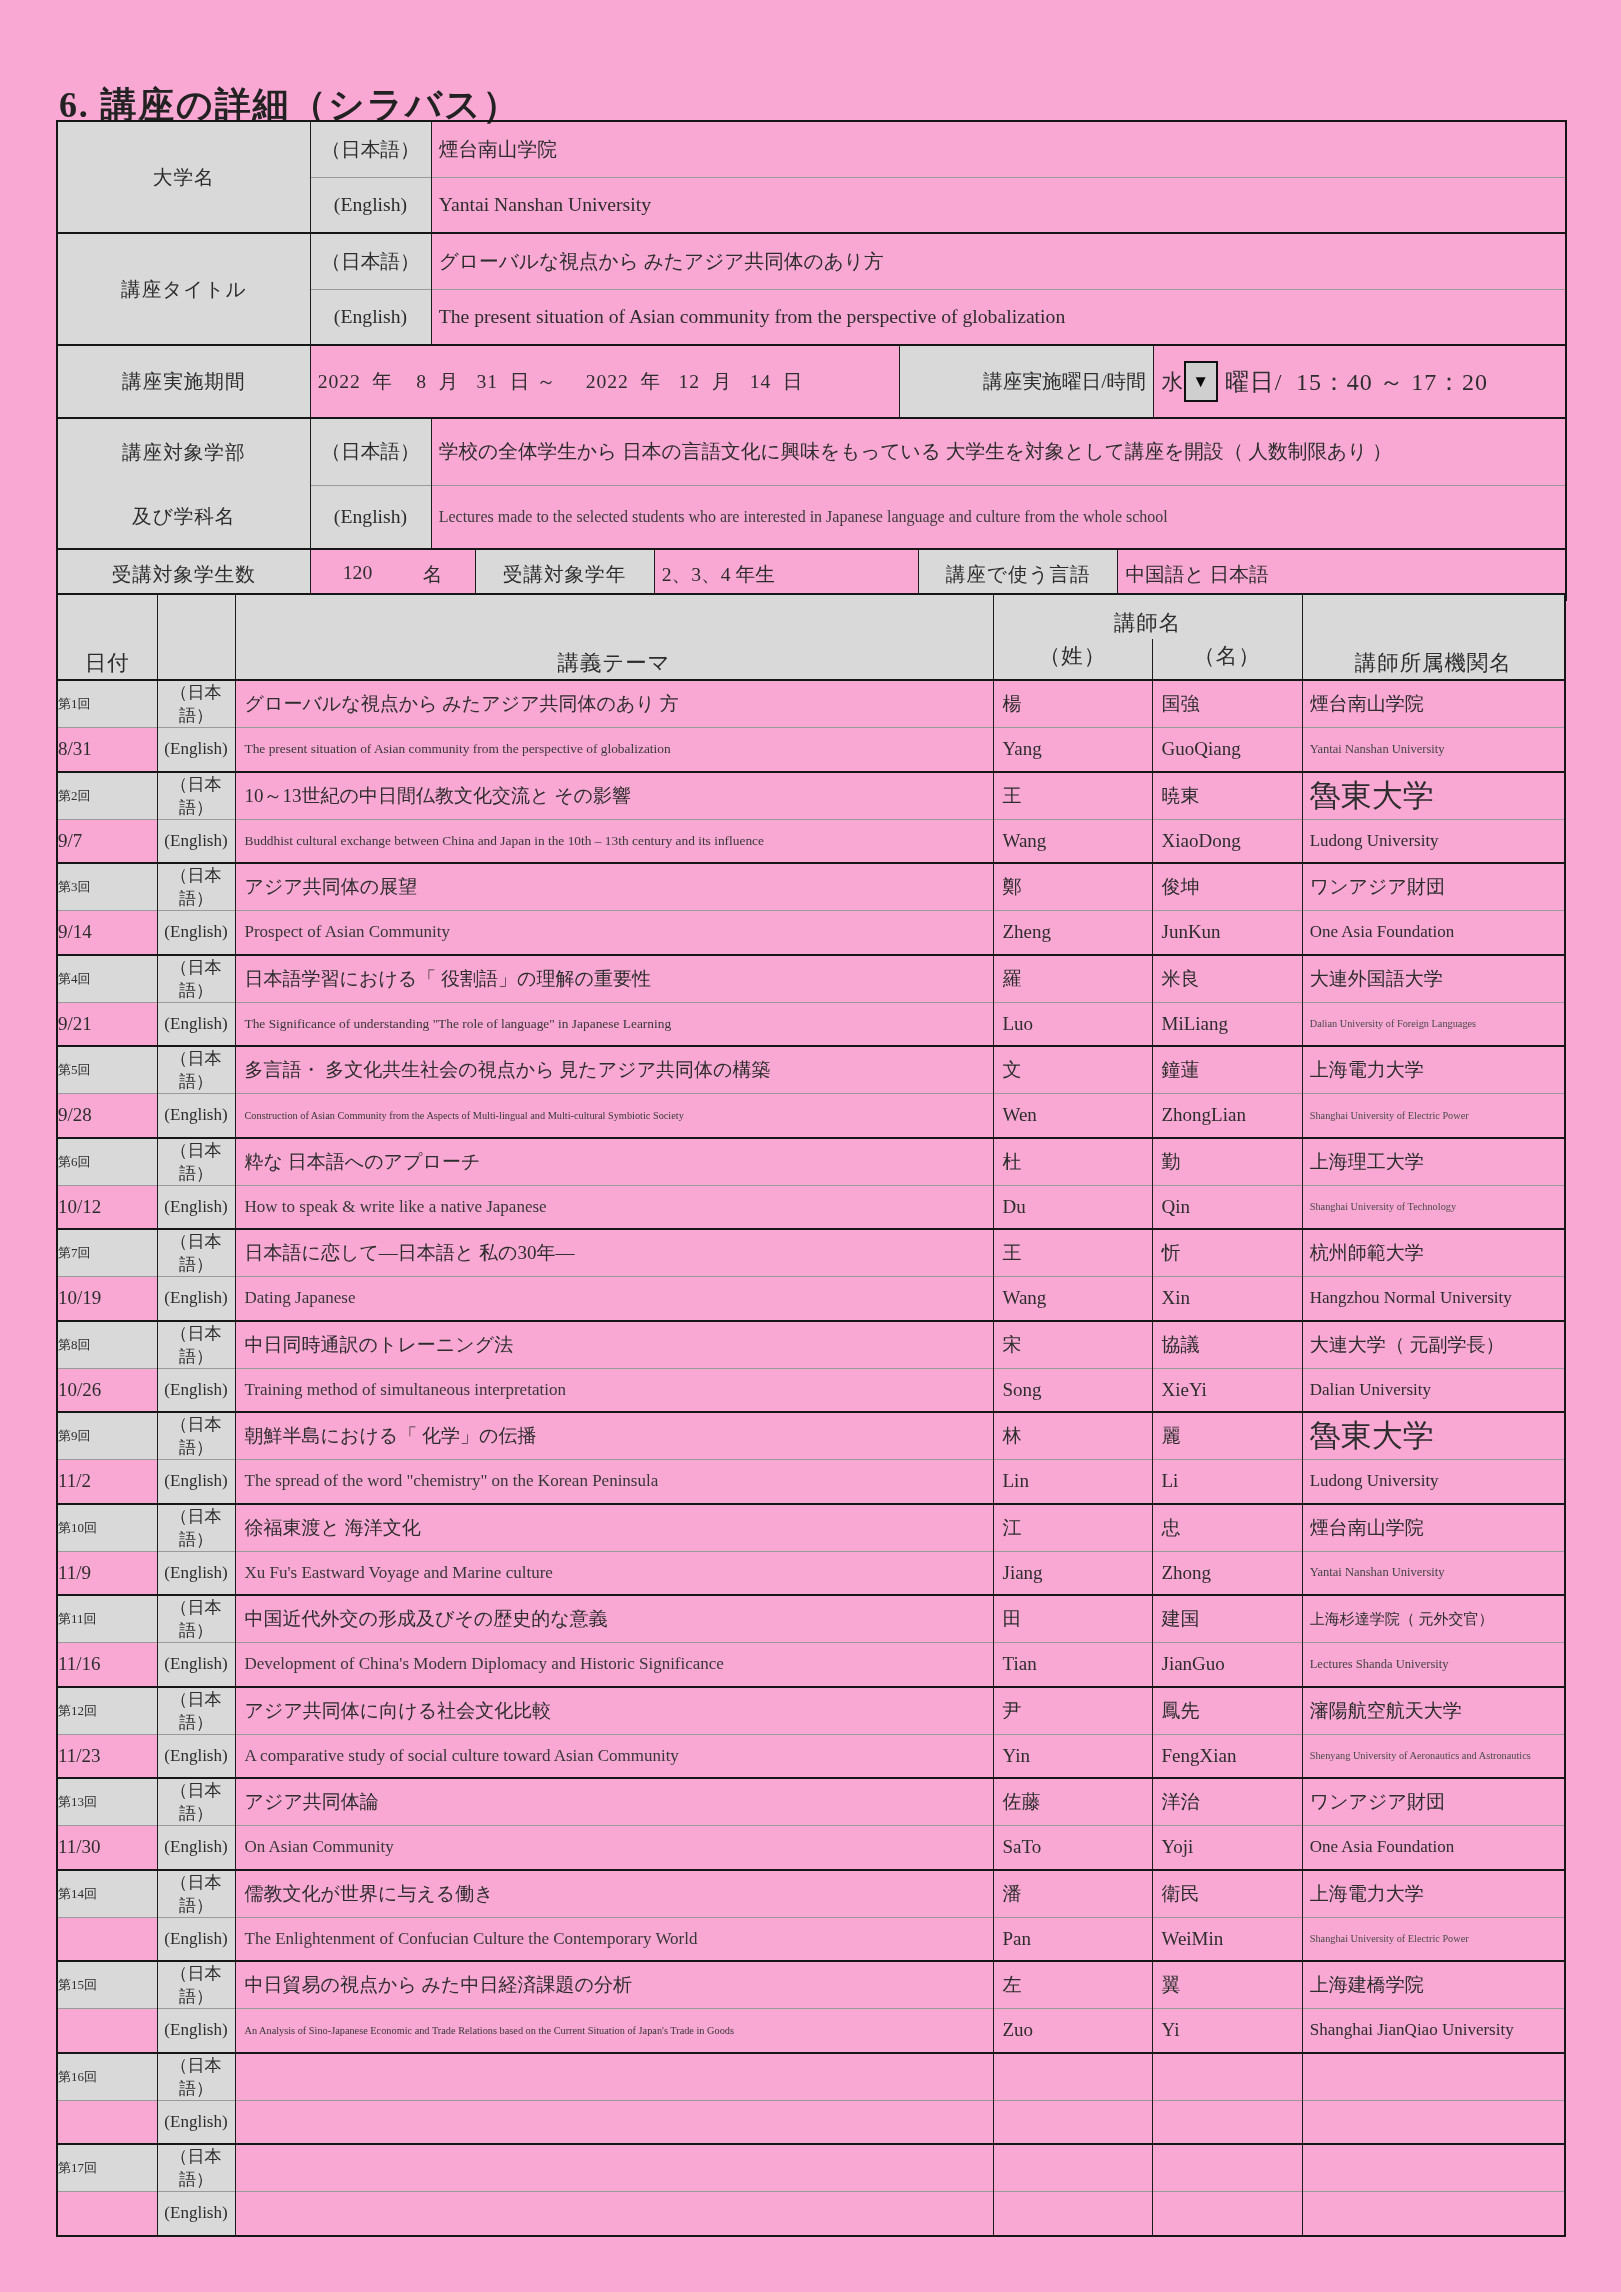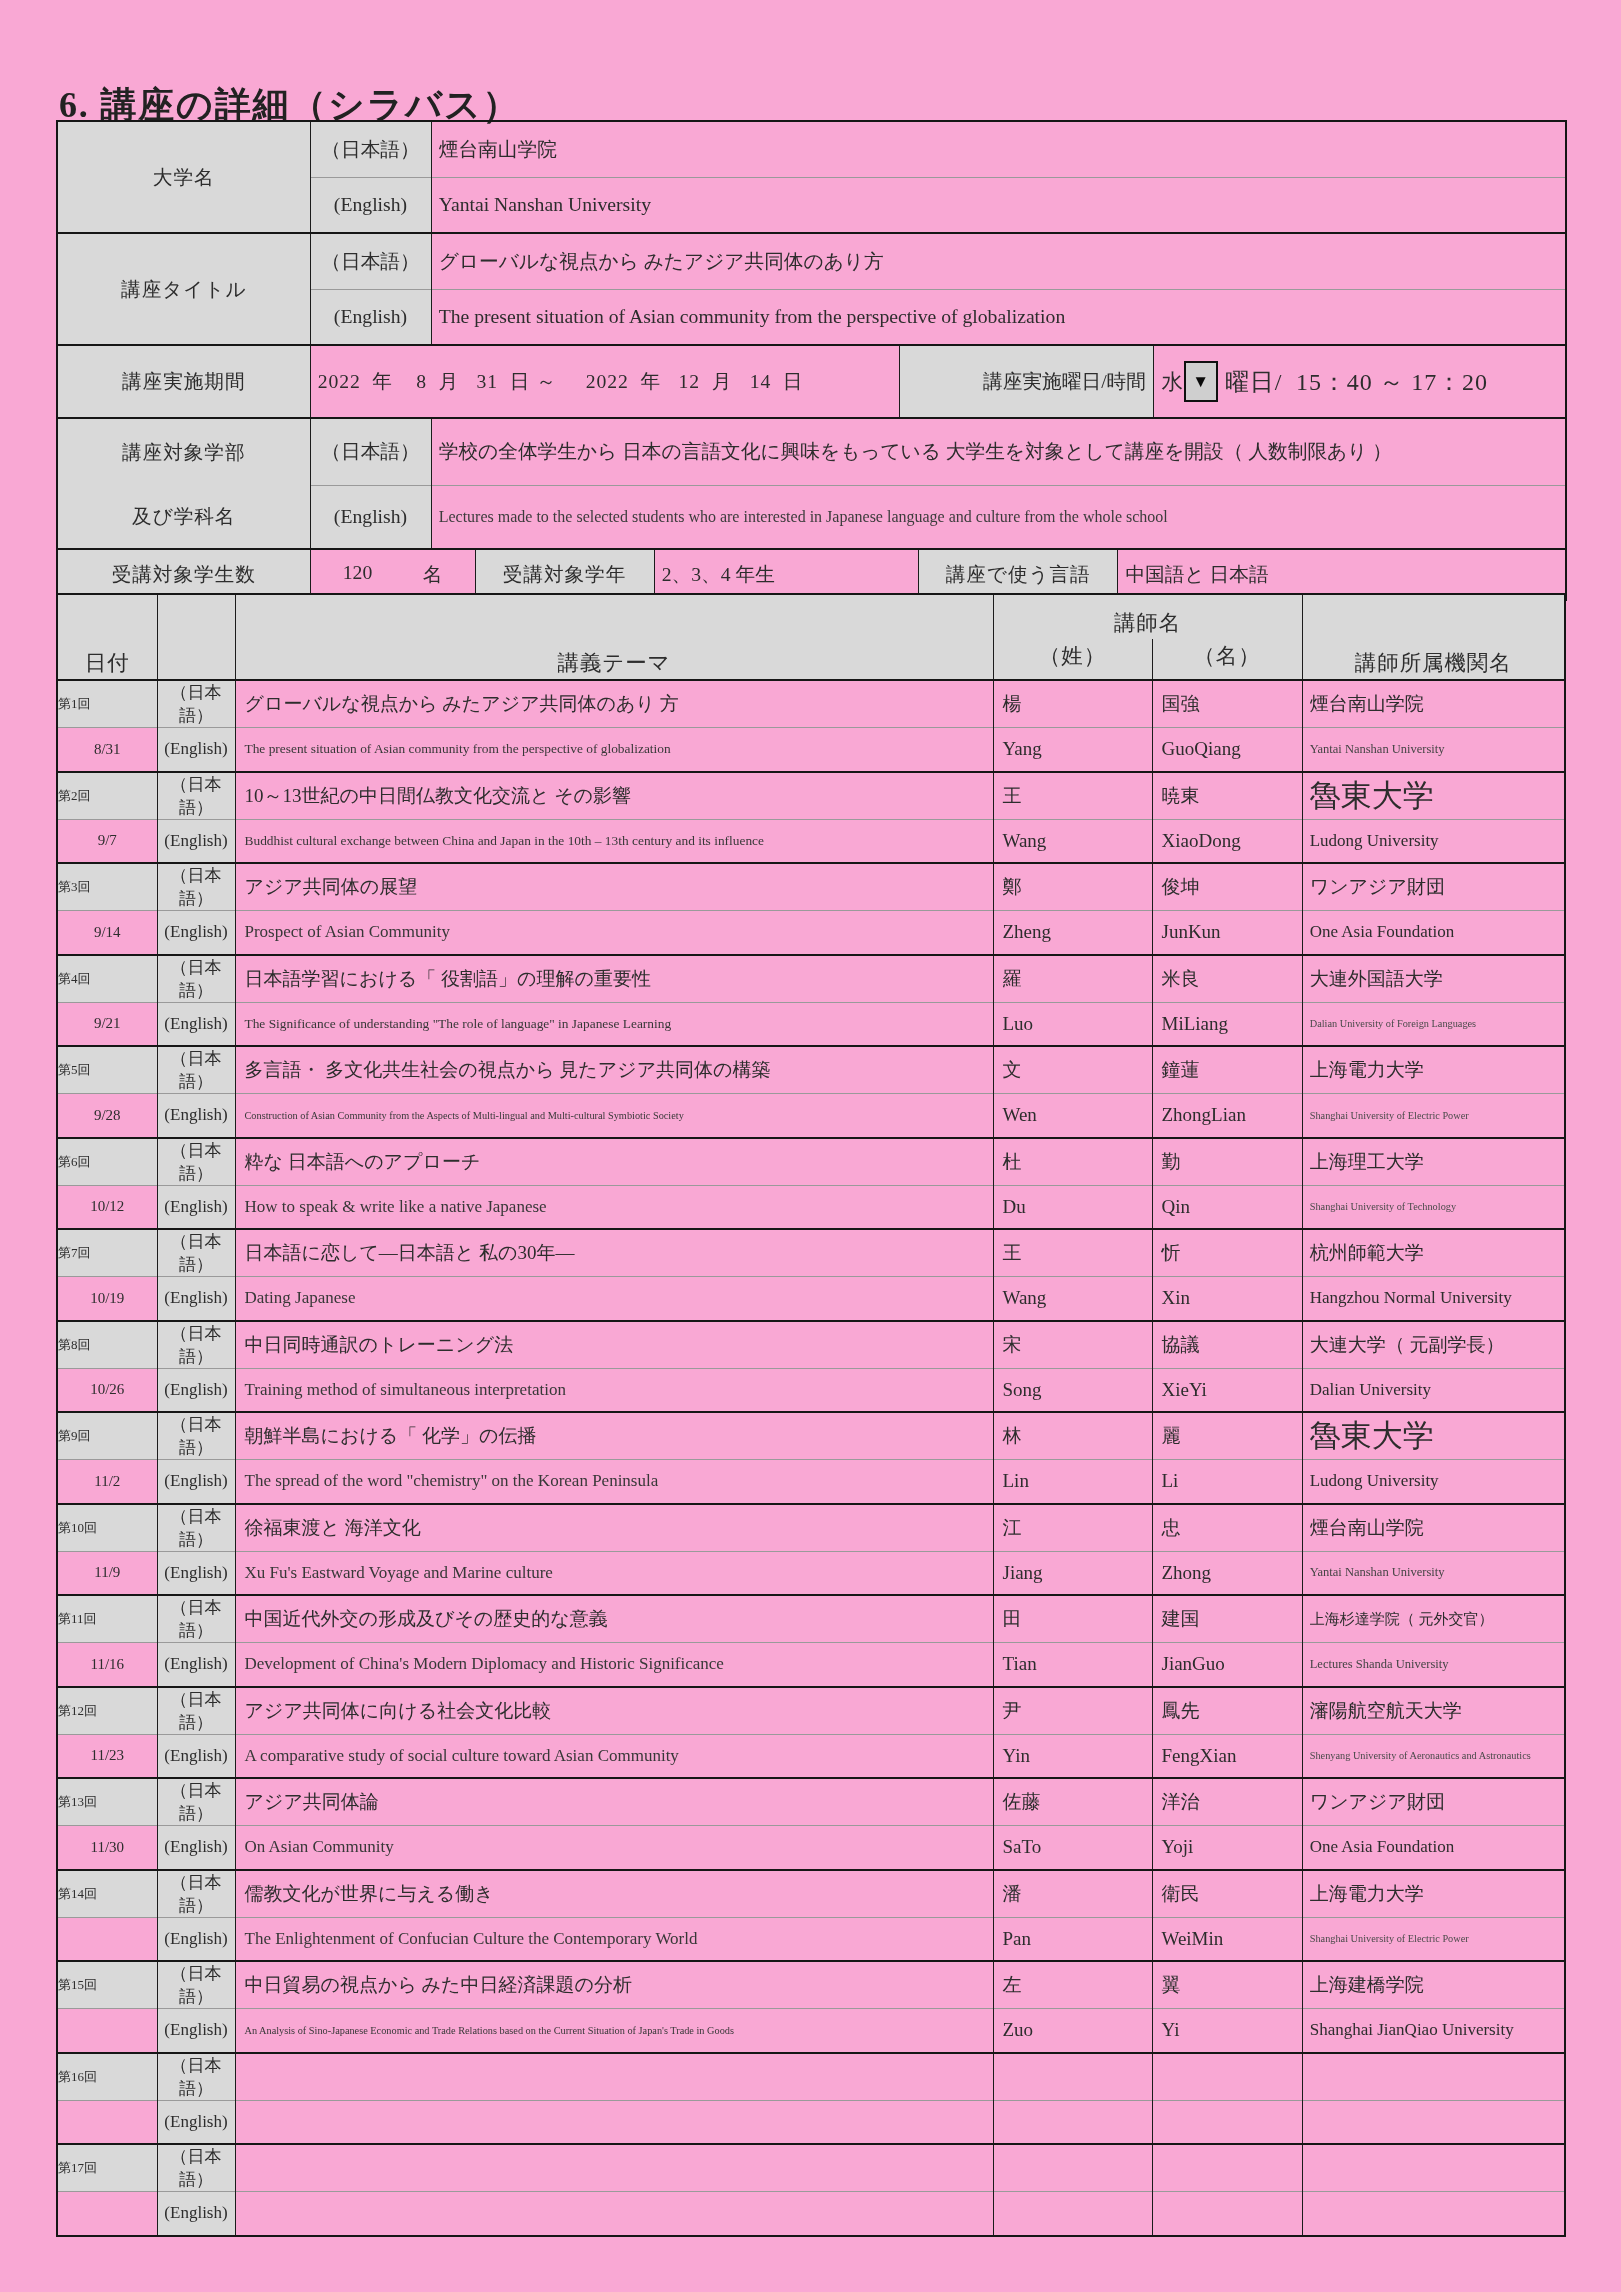--- a/index.html
+++ b/index.html
@@ -41,21 +41,21 @@
   .sched{position:absolute;left:56px;top:593px;width:1508px;border:2.7px solid #161616}
   .sched td{border-left:1.8px solid #1c1c1c;border-right:1.8px solid #1c1c1c}
   .sched thead td{background:#d9d9d9;text-align:center;font-size:21.5px;letter-spacing:0.9px}
   .sched thead tr:first-child td{border-bottom:none;height:45px;vertical-align:bottom;padding-bottom:1.8px}
   .sched thead tr:last-child td{border-top:none;height:41px;vertical-align:top;padding-top:1.8px}
   .sched thead td.span-v{vertical-align:middle;padding:0}
   .sched tbody td{height:44px}
   .sched tbody.grp tr:first-child td{border-top:2.7px solid #161616}
   .sched tbody.grp tr:last-child td{border-top:0.9px solid #9a9a9a}
   .c-no{ font-size:13px}
-  .c-date{text-align:center;font-size:15px}
+  .c-date{font-size:19px}
   .c-tag{text-align:center;font-size:17px}
   .c-theme{padding:0 5.4px 0 9px;font-size:19px;white-space:nowrap}
   .c-theme.en{font-size:17px;color:#383838}
   .c-name{padding-left:9px;font-size:19px;white-space:nowrap}
   .c-org{padding-left:7.2px;font-size:19px;white-space:nowrap}
   .c-org.en{font-size:17px}
   .fs-xl{font-size:31px !important}
   .fs-sm{font-size:15px !important}
   .fs-s{font-size:12.5px !important;color:#444}
   .fs-xs{font-size:10.3px !important;color:#4a4a4a}

